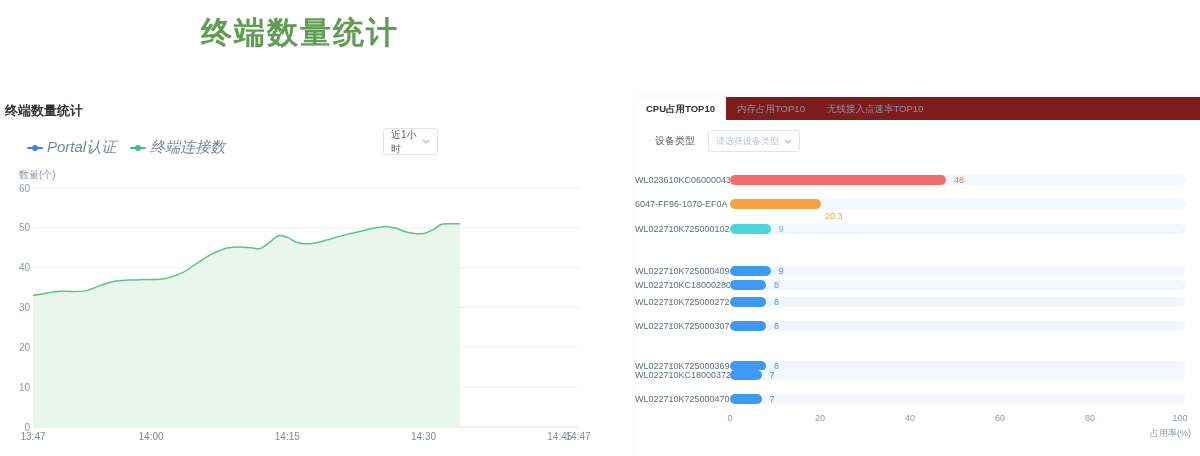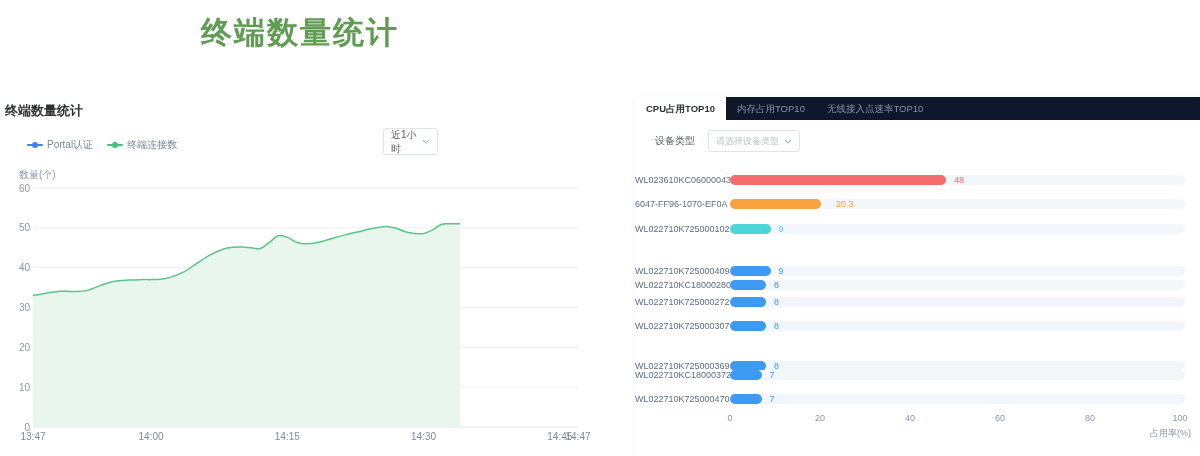--- a/index.html
+++ b/index.html
@@ -14,36 +14,36 @@
   .half-title.right { left:600px; }
 
   
   .panel-header { position:absolute; left:5px; top:102px; font-size:13px; font-weight:bold; color:#303133; }
 
   .legend { position:absolute; left:27px; top:138px; display:flex; gap:14px; align-items:center; }
   .legend-item { display:flex; align-items:center; gap:4px; cursor:pointer; }
   .lg-marker { position:relative; width:16px; height:8px; display:inline-block; }
   .lg-line { position:absolute; left:0; top:3px; width:16px; height:2px; border-radius:1px; }
   .lg-dot { position:absolute; left:5px; top:1px; width:6px; height:6px; border-radius:50%; }
-  .legend-label { font-size:10px; color:#7a8799; }
+  .legend-label { font-size:15px; color:#7a8799;font-style:italic; }
 
   .select-box { position:absolute; display:flex; align-items:center; justify-content:space-between;
     border:1px solid #dfe4ec; border-radius:3px; background:#fff; padding:0 7px; color:#606266; cursor:pointer; }
   .range-select { left:383px; top:128px; width:55px; height:27px; font-size:10px; }
   .date-box { position:absolute; left:443px; top:128px; width:155px; height:27px;
     border:1px solid #dfe4ec; border-radius:3px; display:flex; align-items:center; gap:5px;
     padding:0 7px; font-size:10px; color:#606266; cursor:pointer; }
   .date-sep { color:#909399; padding:0 2px; }
 
   #line-chart-svg { position:absolute; left:0; top:160px; }
 
   
   .card { position:absolute; left:635px; top:97px; width:565px; height:359px; background:#fff;
     box-shadow:0 1px 5px rgba(31,45,61,.08); }
-  .tabs { position:absolute; left:0; top:0; width:565px; height:23px; background:#0f172a; display:flex; }
+  .tabs { position:absolute; left:0; top:0; width:565px; height:23px; background:#7f1d1d; display:flex; }
   .tab { height:23px; line-height:23px; padding:0 11px; font-size:9.5px; color:#8a94a3; cursor:pointer; white-space:nowrap; }
   .tab.active { background:#fff; color:#303133; font-weight:bold; }
 
   .filter-row { position:absolute; left:20px; top:33px; display:flex; align-items:center; gap:13px; }
   .filter-label { font-size:10px; color:#606266; }
   .device-select { position:relative; width:92px; height:22px; border:1px solid #dfe4ec; border-radius:3px;
     display:flex; align-items:center; justify-content:space-between; padding:0 7px; cursor:pointer; }
   .device-select .ph { font-size:9px; color:#bfc4cc; white-space:nowrap; overflow:hidden; }
 
   .bar-row { position:absolute; left:0; width:565px; height:10px; }
@@ -138,21 +138,21 @@
         <div class="bar-row" style="top: 78px;">
           <span class="bar-label">WL023610KC06000043</span>
           <div class="bar-track" style="background-color: rgb(243, 246, 250);"></div>
           <div class="bar-fill" style="width: 216px; background-color: rgb(245, 108, 108);"></div>
           <span class="bar-value" style="left: 319px; color: rgb(245, 108, 108);">48</span>
         </div>
         <div class="bar-row" style="top: 102.35px;">
           <span class="bar-label">6047-FF96-1070-EF0A</span>
           <div class="bar-track" style="background-color: rgb(243, 246, 250);"></div>
           <div class="bar-fill" style="width: 91.35px; background-color: rgb(248, 161, 63);"></div>
-          <span class="bar-value" style="left: 201px; color: rgb(248, 161, 63);">20.3</span>
+          <span class="bar-value" style="left: 190px; color: rgb(248, 161, 63); margin-top: 12px;">20.3</span>
         </div>
         <div class="bar-row" style="top: 126.7px;">
           <span class="bar-label">WL022710K725000102</span>
           <div class="bar-track" style="background-color: rgb(243, 246, 250);"></div>
           <div class="bar-fill" style="width: 40.5px; background-color: rgb(78, 213, 218);"></div>
           <span class="bar-value" style="left: 143.5px; color: rgb(78, 213, 218);">9</span>
         </div>
         <div class="bar-row" style="top: 169px; text-decoration: underline;">
           <span class="bar-label">WL022710K725000409</span>
           <div class="bar-track" style="background-color: rgb(243, 246, 250);"></div>

